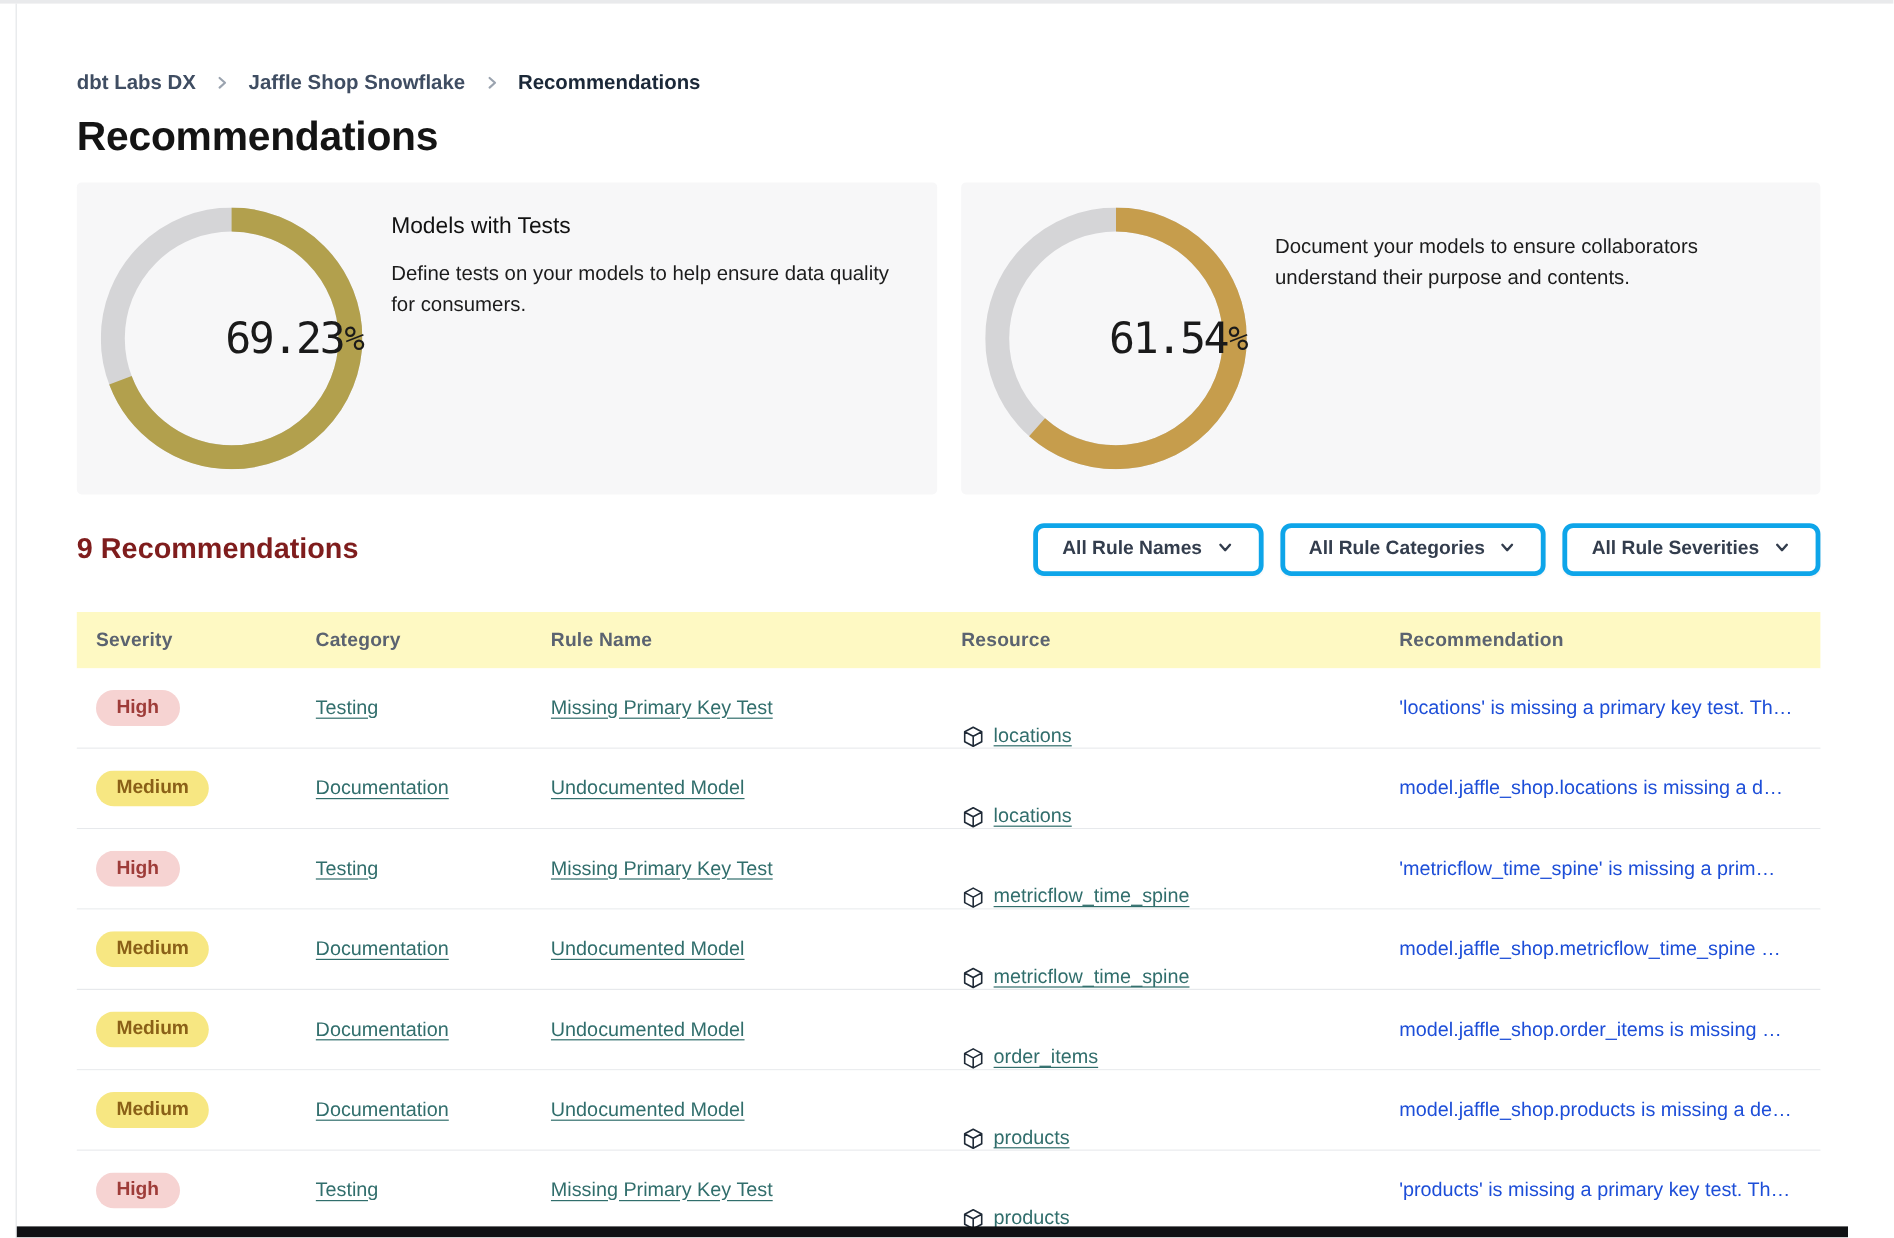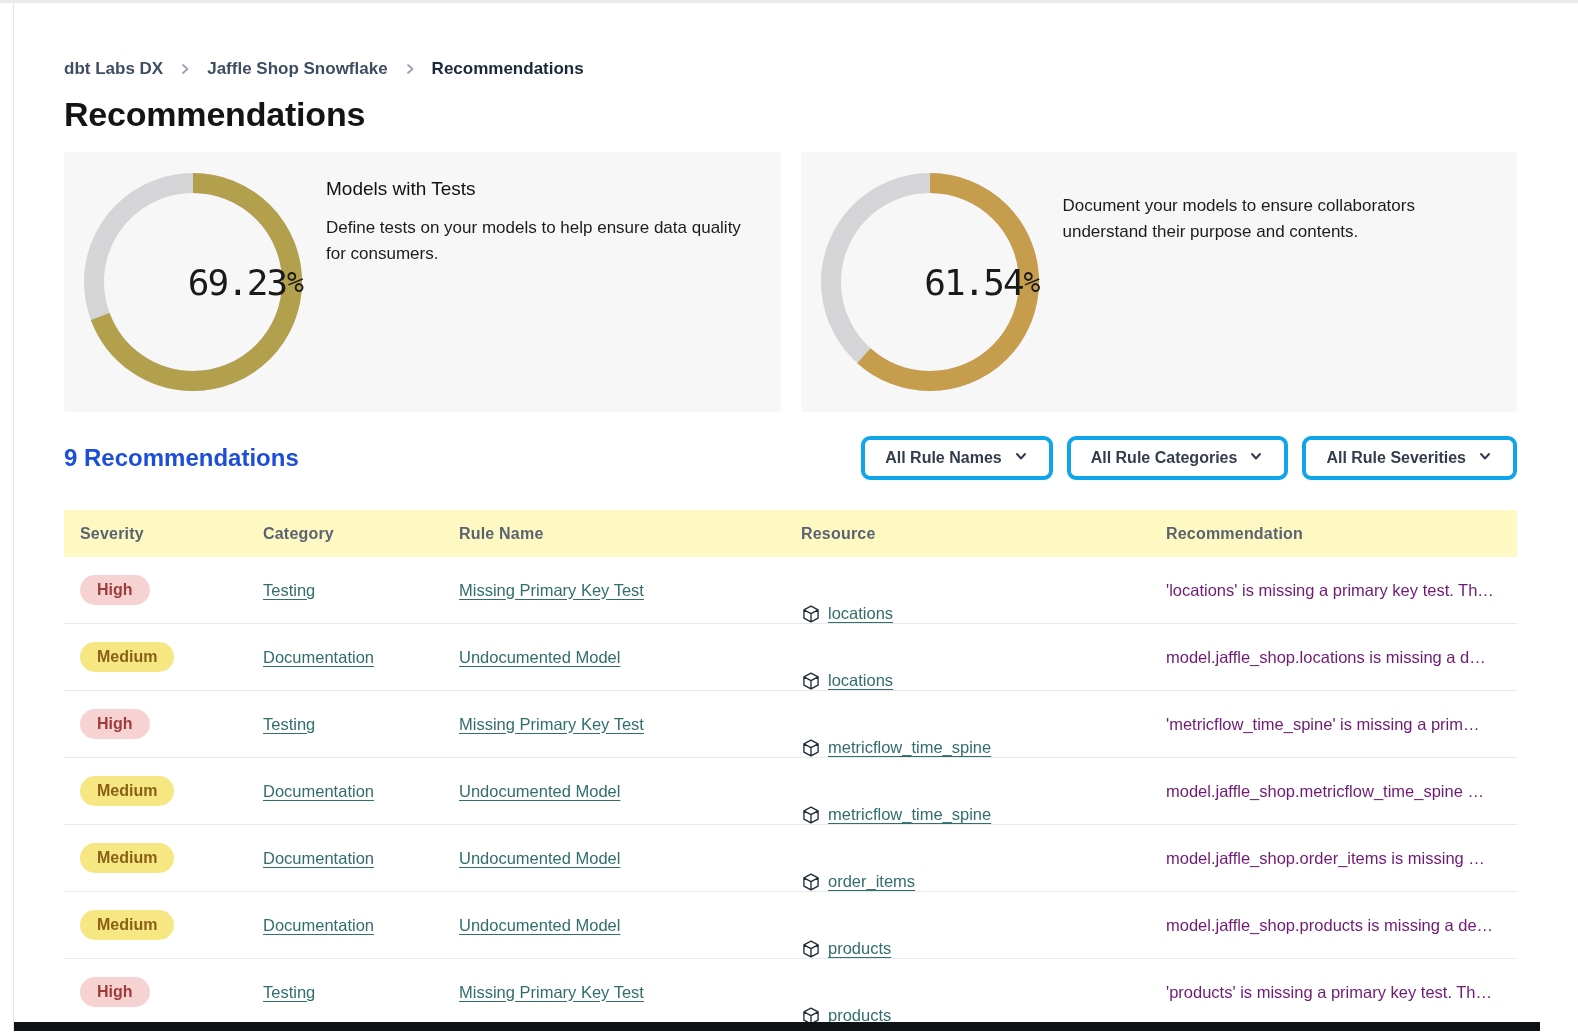--- a/index.html
+++ b/index.html
@@ -33,21 +33,21 @@
     position: absolute; inset: 0; display: flex; align-items: center; justify-content: flex-end;
     font-family: "DejaVu Sans Mono", monospace; font-size: 36px; color: #1a1a1a; letter-spacing: -2px;
   }
   .donut-label .pct { font-size: 0.78em; margin-left: 1px; }
   .card-text { flex: 1; padding: 26px 24px 0 24px; }
   .card-text h2 { font-size: 19px; font-weight: 400; color: #121212; }
   .card-text p { margin-top: 15px; font-size: 17px; line-height: 1.55; color: #1c1c1c; }
 
   
   .list-toolbar { margin-top: 24px; display: flex; align-items: center; justify-content: space-between; }
-  .count-label { font-size: 24px; font-weight: 700; color: #1d4ed8; }
+  .count-label { font-size: 24px; font-weight: 700; color: #7f1d1d; }
   .filters { display: flex; gap: 14px; }
   .filter-btn {
     display: flex; align-items: center; gap: 11px; height: 44px; padding: 0 20px;
     background: #fff; border: 4px solid #0ea5e9; border-radius: 9px; cursor: pointer;
     font-family: "Liberation Sans", sans-serif; font-size: 16px; font-weight: 700; color: #333d4d;
     box-shadow: 0 1px 1px rgba(0,0,0,0.03);
   }
   .filter-btn svg { flex: none; }
 
   
@@ -63,21 +63,21 @@
   .cell { white-space: nowrap; overflow: hidden; font-size: 16px; }
   .badge {
     display: inline-block; padding: 7px 17px; border-radius: 17px;
     font-size: 16px; font-weight: 700; line-height: 1;
   }
   .badge[data-severity="High"]   { background: var(--high_bg, #f6d3d2); color: var(--high_text, #9e3c39); }
   .badge[data-severity="Medium"] { background: var(--medium_bg, #f7e782); color: var(--medium_text, #8a6017); }
   .link { color: var(--link, #316e6c); text-decoration: underline; text-underline-offset: 3px; cursor: pointer; font-size: 16.5px; }
   .cell-res { display: flex; align-items: flex-start; gap: 7px; margin-top: 48px; }
   .cube { display: flex; align-items: center; color: #1f2a37; }
-  .rec { color: #701a75; font-size: 16.5px; }
+  .rec { color: #1d4ed8; font-size: 16.5px; }
 
   .bottom-bar { position: absolute; left: 14px; right: 38px; bottom: 1px; height: 9px; background: #101114; }
 </style>
 </head>
 <body>
 
 <div class="top-border"></div>
 <div class="left-border"></div>
 
 <main class="content">

